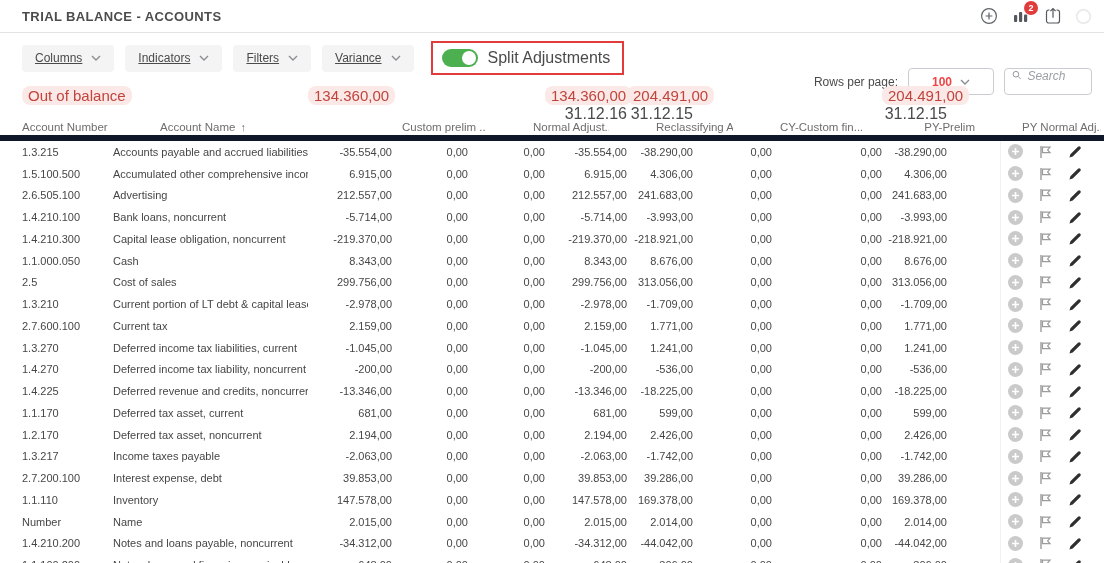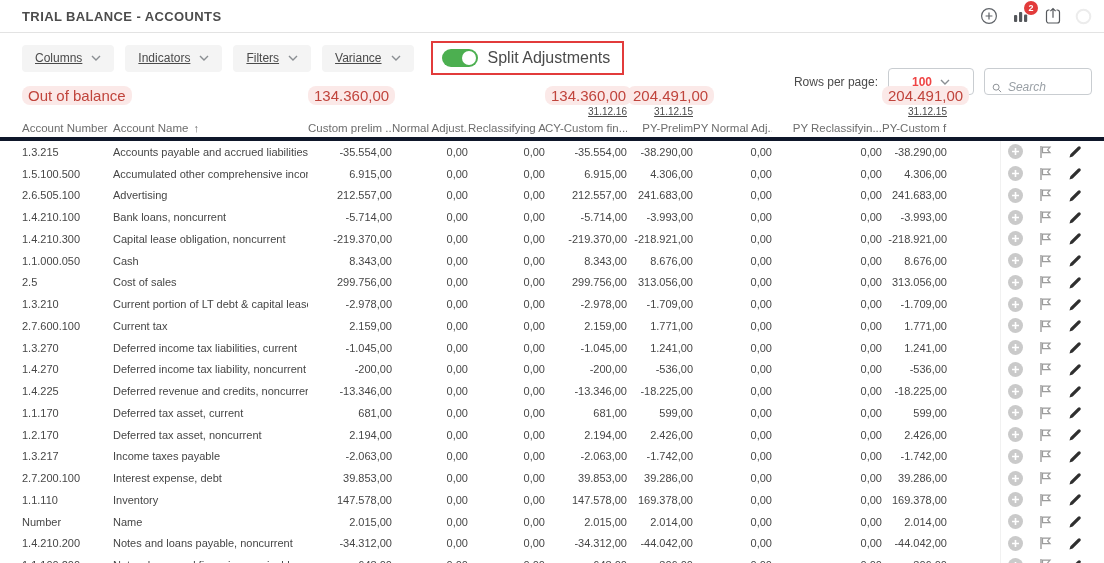--- a/index.html
+++ b/index.html
@@ -30,37 +30,37 @@
   .toggle { width:36px; height:18px; border-radius:10px; background:#4caf50;
             position:relative; display:inline-block; cursor:pointer; flex:none; }
   .toggle .knob { position:absolute; top:2px; right:2px; width:14px; height:14px;
             border-radius:50%; background:#fff; }
   .toggle-label { font-size:16px; color:#4a4a4a; white-space:nowrap; }
   .toolbar-right { margin-left:auto; display:flex; align-items:center; gap:10px;margin-top:47px; }
   .rpp-label { font-size:12px; color:#4a4a4a; white-space:nowrap; }
   .rpp-select { height:27px; min-width:46px; border:1px solid #c9cdd1; border-radius:4px;
             display:flex; align-items:center; gap:8px; padding:0 23px; font-size:12px;
             color:#ef4444; cursor:pointer;font-weight:bold; }
-  .search-box { height:27px; width:108px; border:1px solid #c9cdd1; border-radius:4px;
-            display:flex; align-items:flex-end; padding:0 7px; gap:6px; }
+  .search-box { height:27px; width:88px; border:1px solid #c9cdd1; border-radius:4px;
+            display:flex; align-items:flex-start; padding:0 7px; gap:6px; }
   .search-box input { border:none; outline:none; width:100%; font-size:12px;
             font-family:"Liberation Sans", sans-serif; color:#4a4a4a; background:transparent; }
   .search-box input::placeholder { font-style:italic; color:#9aa0a6; }
 
   
   .grid { display:grid; grid-template-columns:var(--cols); align-items:center; }
   .pl  { padding-left:22px; }
   .ar  { text-align:right; }
   .gc3 { grid-column:3; } .gc6 { grid-column:6; } .gc7 { grid-column:7; } .gc10 { grid-column:10; }
 
   .hrow-badges { height:19px; margin-top:3px; }
   .pill { display:inline-block; background:#fbe9e8; color:#c0443c; font-size:15px;
           border-radius:8px; padding:1px 6px; white-space:nowrap; }
-  .hrow-dates { height:13px; font-size:10px; color:#4a4a4a;text-decoration:underline; }
-  .hrow-names { height:23px; font-size:11.5px; color:#6e6e6e; border-bottom:4px solid #0f172a; }
+  .hrow-dates { height:13px; font-size:16px; color:#4a4a4a; }
+  .hrow-names { height:23px; font-size:11.5px; color:#6e6e6e; border-bottom:6px solid #0f172a;gap:47px; }
   .hcell { white-space:nowrap; overflow:hidden; cursor:pointer; }
   .sort-arrow { margin-left:5px; font-size:11px; color:#6e6e6e; }
 
   .trow { height:21.75px; font-size:11px; color:#464646; }
   .cell { white-space:nowrap; overflow:hidden; }
   .c-actions { height:100%; }
   .actions-inner { height:100%; margin-left:53px; border-left:1px solid #f1f1f1;
           display:flex; align-items:center; justify-content:flex-end; gap:16px; padding-right:21px; }
   .icon-btn { display:inline-flex; cursor:pointer; }
 </style>

